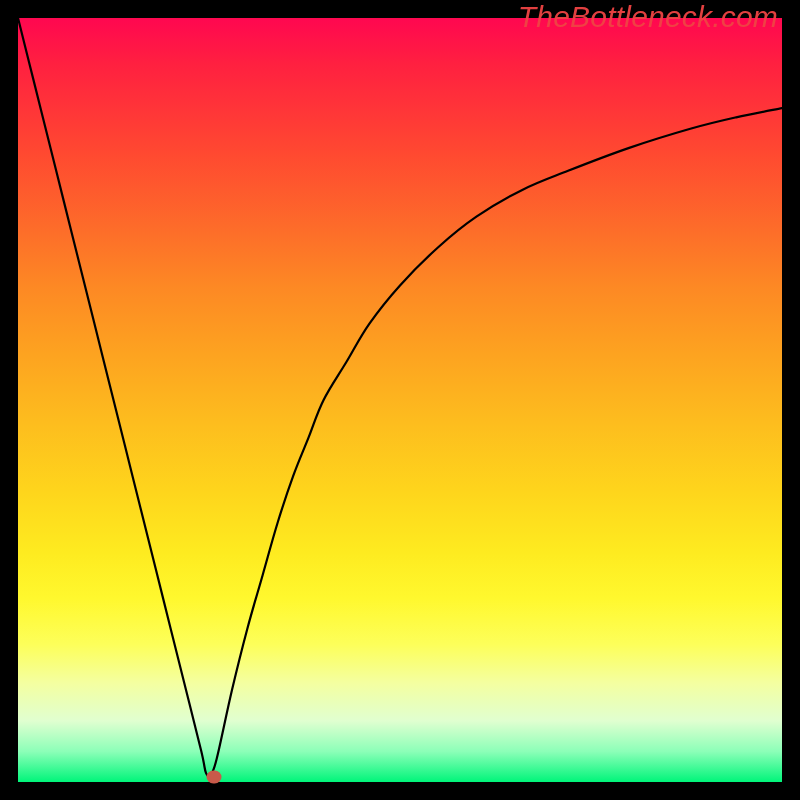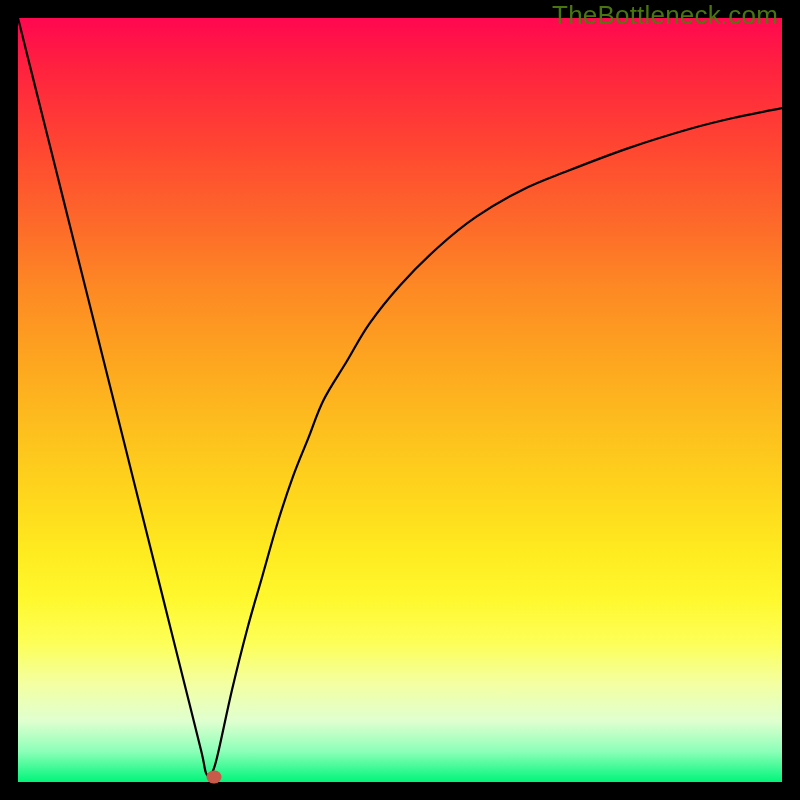--- a/index.html
+++ b/index.html
@@ -39,26 +39,27 @@
       #fdff5a 82%,
       #f4ffa0 87%,
       #e0ffd0 92%,
       #8cffb8 96%,
       #00f57a 100%);
   }
   .watermark {
     position: absolute;
     top: 0px;
     right: 22px;
-    color: #4d7c0f;
-    font-size: 26px;
+    color: #ef4444;
+    font-size: 30px;
     font-weight: 500;
     letter-spacing: 0.2px;
     opacity: 0.95;
     pointer-events: none;
+    font-style: italic;
   }
   svg.curve {
     position: absolute;
     top: 18px;
     left: 18px;
     width: 764px;
     height: 764px;
     pointer-events: none;
   }
   .marker {

